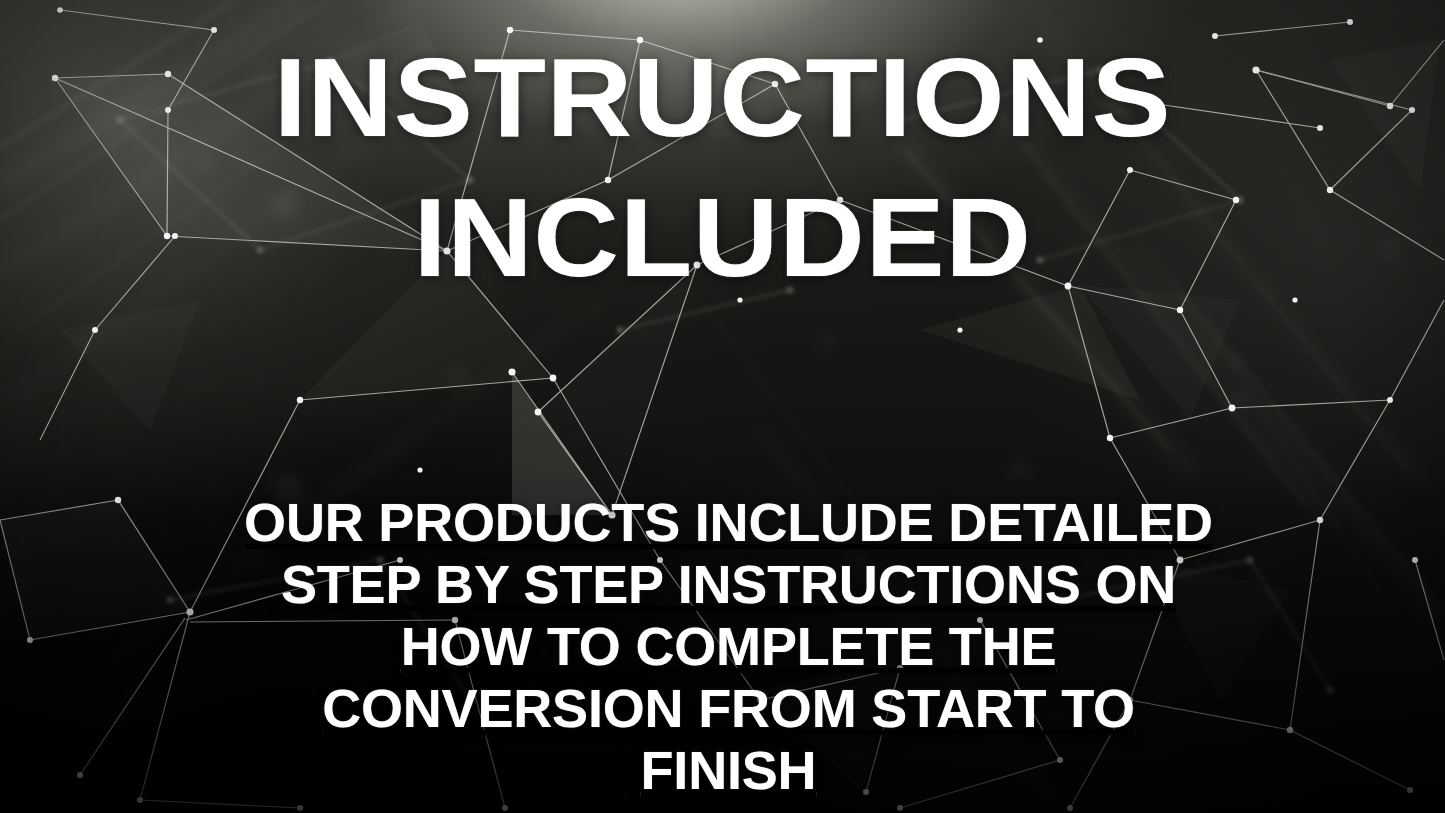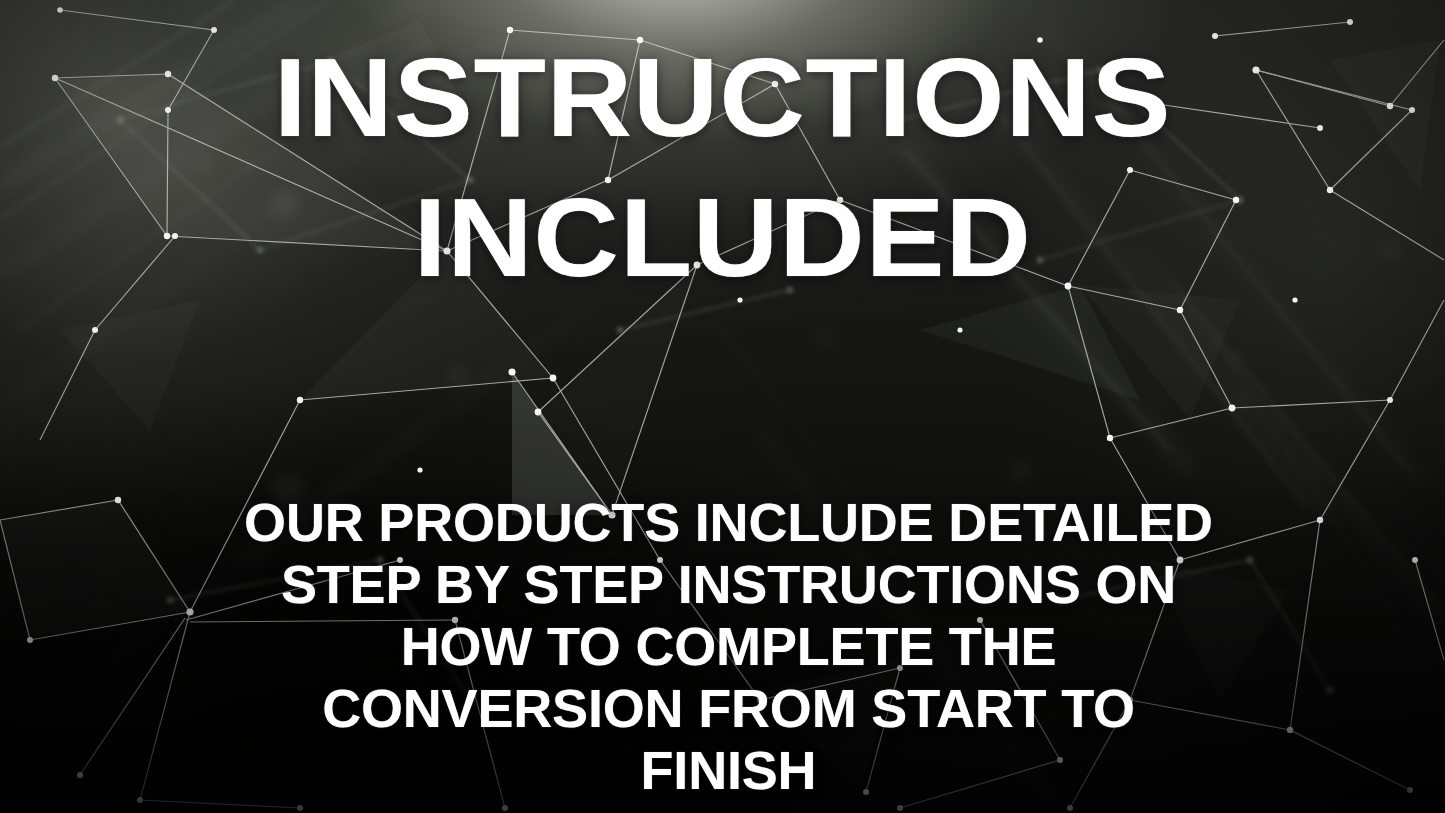--- a/index.html
+++ b/index.html
@@ -111,20 +111,21 @@
     line-height: 1;
     transform: scaleX(1.06);
   }
 
   #body-block {
     position: absolute;
     left: 12px;
     right: 0;
     top: 492px;
     text-align: center;
+    text-decoration: underline;
   }
   .body-line {
     color: #ffffff;
     font-weight: 700;
     text-transform: uppercase;
     font-size: 53px;
     line-height: 62px;
     letter-spacing: -0.004em;
     white-space: nowrap;
     font-family: "Liberation Sans", sans-serif;

